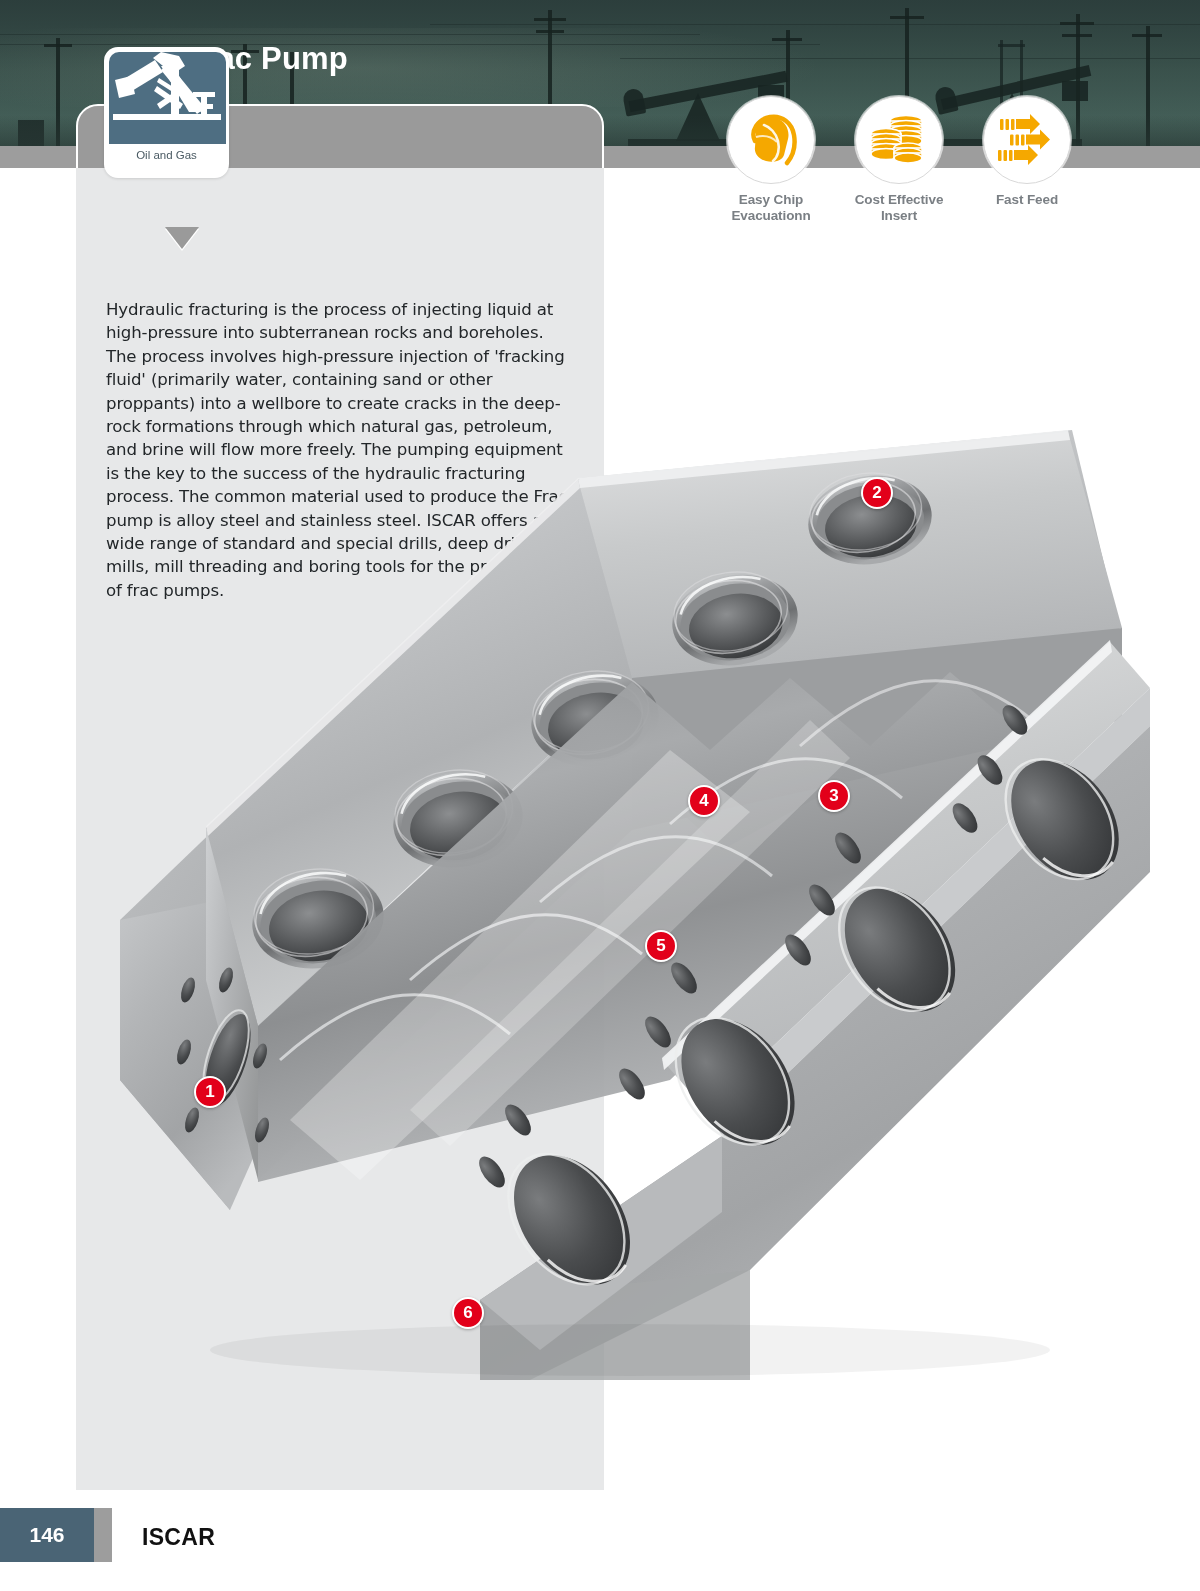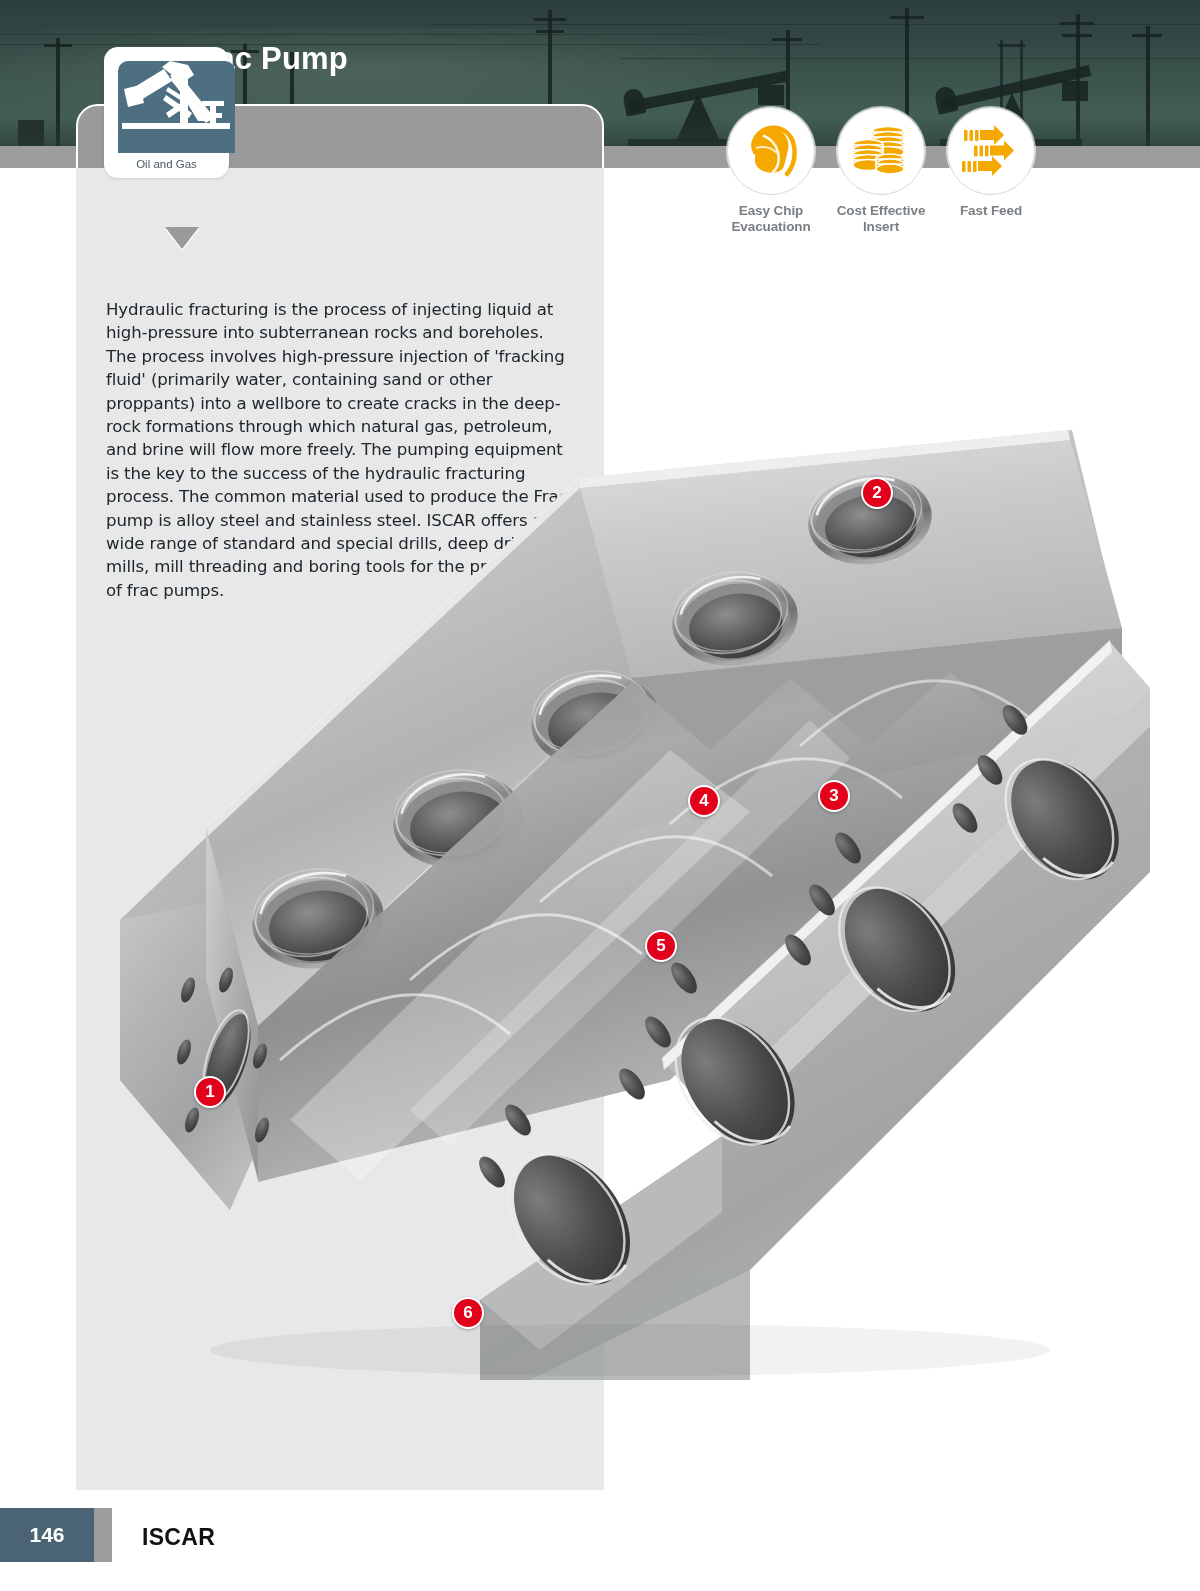--- a/index.html
+++ b/index.html
@@ -94,23 +94,24 @@
   .grey-strip {
     position: absolute;
     top: 146px; left: 0;
     width: 1200px; height: 22px;
     background: #9d9d9d;
   }
 
   
   .features {
     position: absolute;
-    top: 107px; left: 716px;
+    top: 96px; left: 716px;
     width: 368px; height: 140px;
     display: flex;
+    gap: 18px;
   }
   .feature { width: 110px; text-align: center; }
   .fcircle {
     width: 88px; height: 88px;
     margin: 0 auto;
     border-radius: 50%;
     background: #ffffff;
     border: 1.5px solid #d8d8d8;
     position: relative;
     display: flex; align-items: center; justify-content: center;
@@ -154,21 +155,21 @@
   }
 
   
   .logo {
     position: absolute;
     top: 47px; left: 104px;
     width: 125px; height: 131px;
     background: #ffffff;
     border-radius: 14px;
     z-index: 5;
-    padding: 14px;
+    padding: 5px;
     box-shadow: 0 1px 3px rgba(0,0,0,0.12);
   }
   .logo-art {
     width: 117px; height: 92px;
     background: #4e6e82;
     border-radius: 10px 10px 0 0;
     position: relative;
     overflow: hidden;
   }
   .logo-label {

